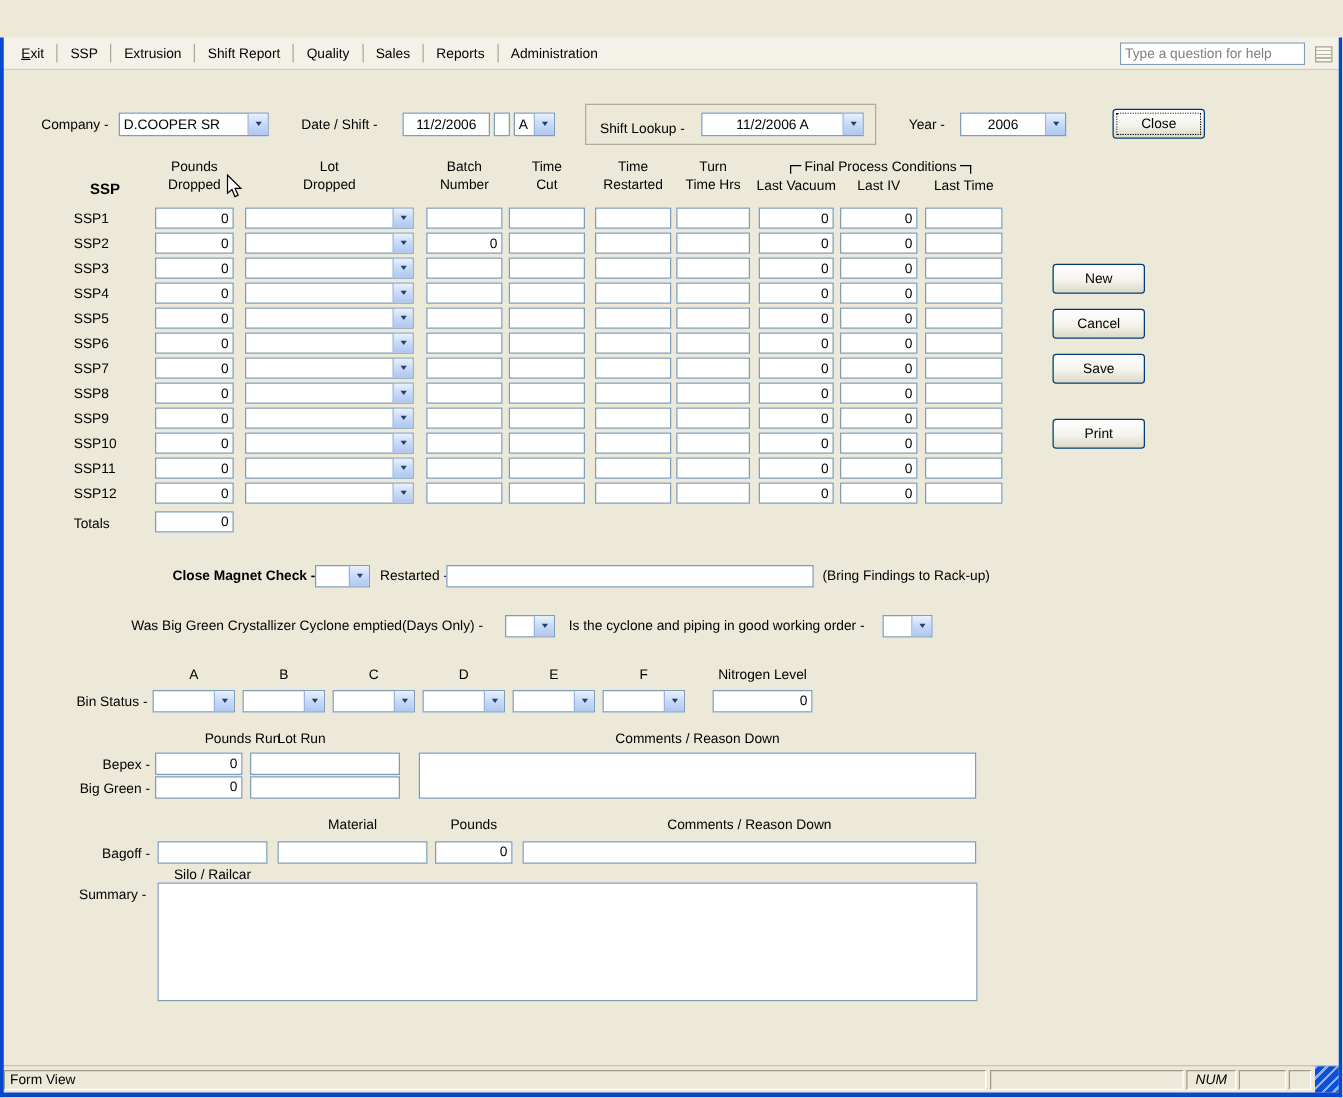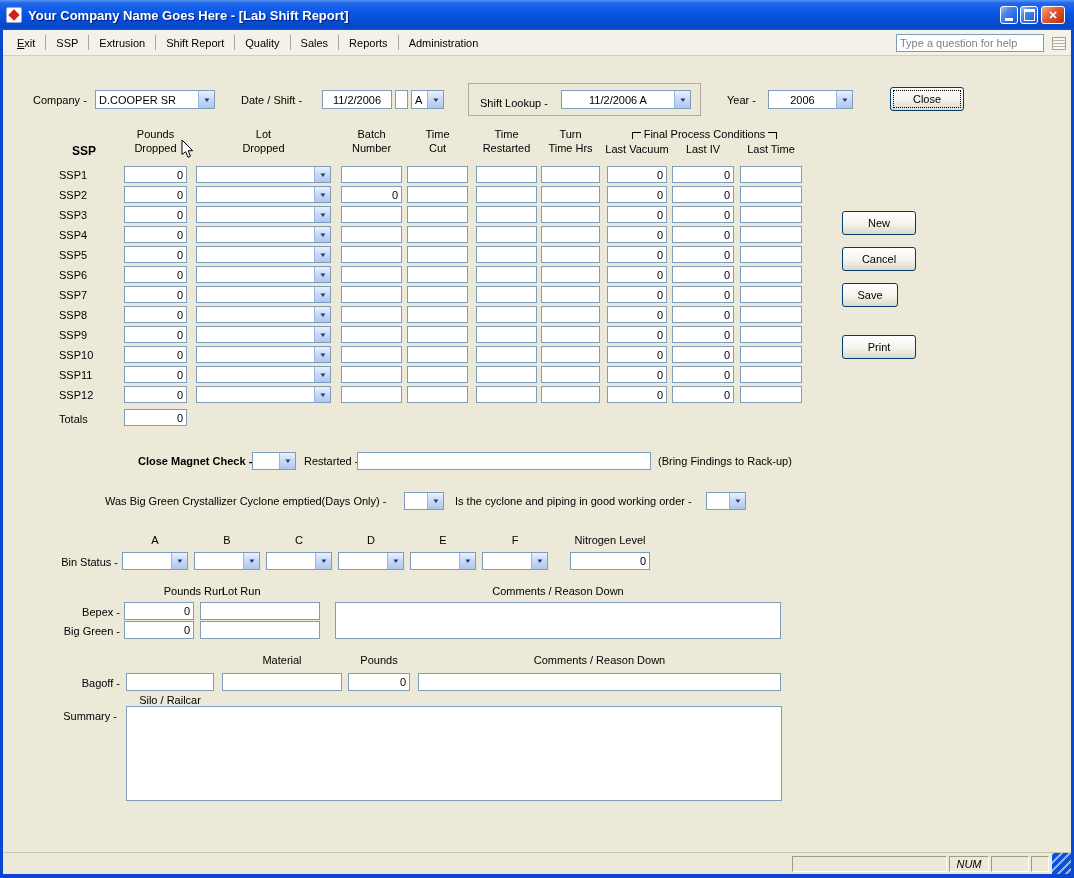--- a/index.html
+++ b/index.html
@@ -109,27 +109,20 @@
   .frame-r { position:absolute; right:0; top:30px; width:3px; height:848px; background:#0847CE; }
   .frame-b { position:absolute; left:0; top:874px; width:100%; height:4px; background:#0847CE; }
 
   .cursor { position:absolute; z-index:50; }
 </style>
 </head>
 <body>
 
 <div class="window">
 
-  <div class="titlebar">
-    <div class="app-icon"></div>
-    <span class="title-text">Your Company Name Goes Here - [Lab Shift Report]</span>
-    <div class="tbtn blue tbtn-min"></div>
-    <div class="tbtn blue tbtn-rest"></div>
-    <div class="tbtn red tbtn-close"></div>
-  </div>
 
   <div class="menubar">
     <div style="display:flex;align-items:center;">
         <span class="menu-item"><u>E</u>xit</span>
         <span class="menu-sep"></span>
         <span class="menu-item">SSP</span>
         <span class="menu-sep"></span>
         <span class="menu-item">Extrusion</span>
         <span class="menu-sep"></span>
         <span class="menu-item">Shift Report</span>
@@ -377,21 +370,21 @@
     <input class="f rf c-liv num" value="0" style="">
     <input class="f rf c-ltime" style="">
   </div>
     </div>
 
   <span class="lab" style="left:59px;top:413px;">Totals</span>
   <input class="f num" style="left: 124px; top: 409px; width: 63px; height: 17px;" value="0">
 
   <div class="btn" style="left:842px;top:211px;width:74px;height:24px;">New</div>
   <div class="btn" style="left:842px;top:247px;width:74px;height:24px;">Cancel</div>
-  <div class="btn" style="left:842px;top:283px;width:56px;height:24px;text-align:center;">Save</div>
+  <div class="btn" style="left:842px;top:283px;width:74px;height:24px;text-align:center;">Save</div>
   <div class="btn" style="left:842px;top:335px;width:74px;height:24px;">Print</div>
 
   <span class="lab bold" style="left:138px;top:455px;">Close Magnet Check -</span>
   <div class="combo" style="left:252px;top:452px;width:44px;">
     <span class="ct"></span>
     <span class="ca"></span>
   </div>
   <span class="lab" style="left:304px;top:455px;">Restarted -</span>
   <input class="f" style="left: 357px; top: 452px; width: 294px;">
   <span class="lab" style="left:658px;top:455px;">(Bring Findings to Rack-up)</span>
@@ -467,20 +460,21 @@
   <input class="f" style="left: 418px; top: 673px; width: 363px;">
 
   <span class="r-lab" style="left:55px;top:710px;width:62px;">Summary -</span>
   <textarea class="f" style="left: 126px; top: 706px; width: 656px; height: 95px;"></textarea>
 
   <svg class="cursor" style="left:181px;top:139px;" width="13" height="20" viewBox="0 0 13 20">
     <polygon points="1,1 1,15.5 4.6,12.6 7,18.3 9.5,17.2 7.1,11.7 11.7,11.7" fill="#FFFFFF" stroke="#000000" stroke-width="1"></polygon>
   </svg>
 
   <div class="statusbar">
+    <div class="sb-panel" style="left:3px;width:786px;">Form View</div>
     <div class="sb-panel" style="left:792px;width:155px;"></div>
     <div class="sb-panel" style="left:949px;width:40px;text-align:center;font-style:italic;">NUM</div>
     <div class="sb-panel" style="left:991px;width:38px;"></div>
     <div class="sb-panel" style="left:1031px;width:18px;"></div>
   </div>
   <div class="grip"></div>
 
   <div class="frame-l"></div>
   <div class="frame-r"></div>
   <div class="frame-b"></div>

